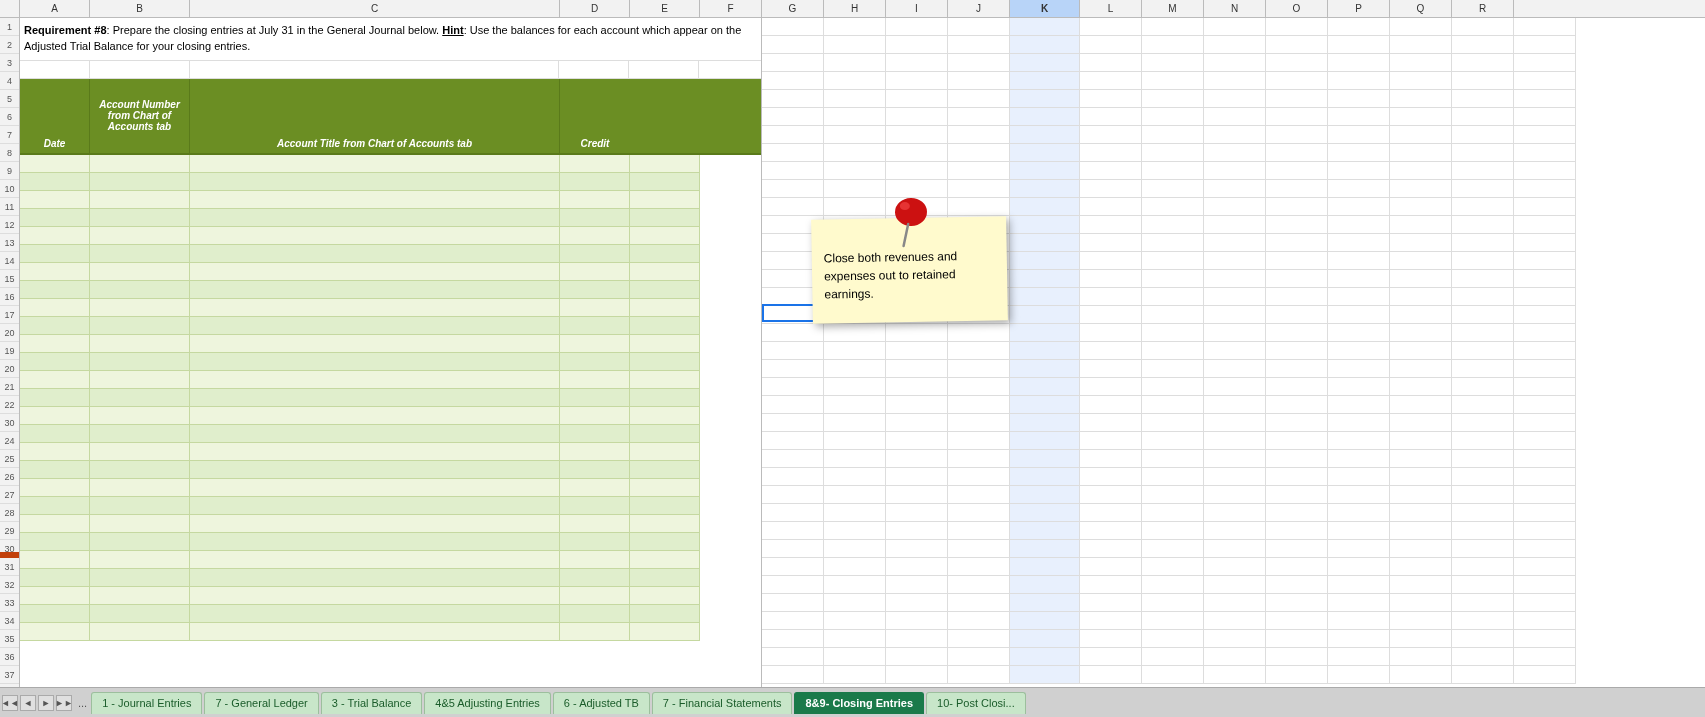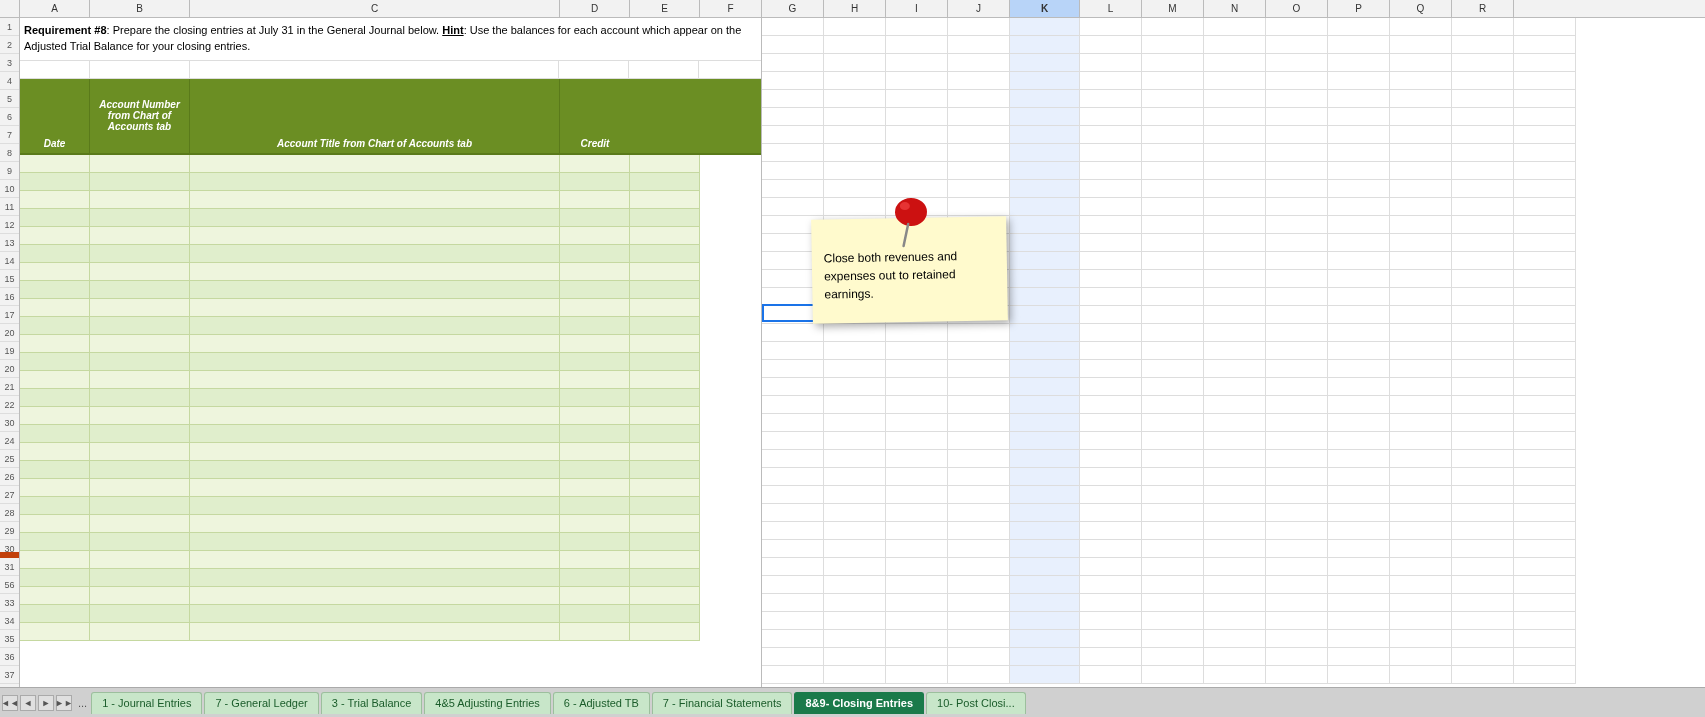--- a/index.html
+++ b/index.html
@@ -161,21 +161,21 @@
       <div style="height:18px; border-bottom:1px solid #ddd; line-height:18px; text-align:center; font-size:9px; color:#555;">22</div>
       <div style="height:18px; border-bottom:1px solid #ddd; line-height:18px; text-align:center; font-size:9px; color:#555;">30</div>
       <div style="height:18px; border-bottom:1px solid #ddd; line-height:18px; text-align:center; font-size:9px; color:#555;">24</div>
       <div style="height:18px; border-bottom:1px solid #ddd; line-height:18px; text-align:center; font-size:9px; color:#555;">25</div>
       <div style="height:18px; border-bottom:1px solid #ddd; line-height:18px; text-align:center; font-size:9px; color:#555;">26</div>
       <div style="height:18px; border-bottom:1px solid #ddd; line-height:18px; text-align:center; font-size:9px; color:#555;">27</div>
       <div style="height:18px; border-bottom:1px solid #ddd; line-height:18px; text-align:center; font-size:9px; color:#555;">28</div>
       <div style="height:18px; border-bottom:1px solid #ddd; line-height:18px; text-align:center; font-size:9px; color:#555;">29</div>
       <div style="height:18px; border-bottom:6px solid #c2410c; line-height:18px; text-align:center; font-size:9px; color:#555;">30</div>
       <div style="height:18px; border-bottom:1px solid #ddd; line-height:18px; text-align:center; font-size:9px; color:#555;">31</div>
-      <div style="height:18px; border-bottom:1px solid #ddd; line-height:18px; text-align:center; font-size:9px; color:#555;">56</div>
+      <div style="height:18px; border-bottom:1px solid #ddd; line-height:18px; text-align:center; font-size:9px; color:#555;">32</div>
       <div style="height:18px; border-bottom:1px solid #ddd; line-height:18px; text-align:center; font-size:9px; color:#555;">33</div>
       <div style="height:18px; border-bottom:1px solid #ddd; line-height:18px; text-align:center; font-size:9px; color:#555;">34</div>
       <div style="height:18px; border-bottom:1px solid #ddd; line-height:18px; text-align:center; font-size:9px; color:#555;">35</div>
       <div style="height:18px; border-bottom:1px solid #ddd; line-height:18px; text-align:center; font-size:9px; color:#555;">36</div>
       <div style="height:18px; border-bottom:1px solid #ddd; line-height:18px; text-align:center; font-size:9px; color:#555;">37</div>
     </div>
 
     <div style="display:flex; flex-direction:column; width:742px; flex-shrink:0; border-right:1px solid #bbb;">
 
       <div style="padding:5px 6px 5px 4px; border-bottom:1px solid #ddd; font-size:11px; line-height:1.45;">

